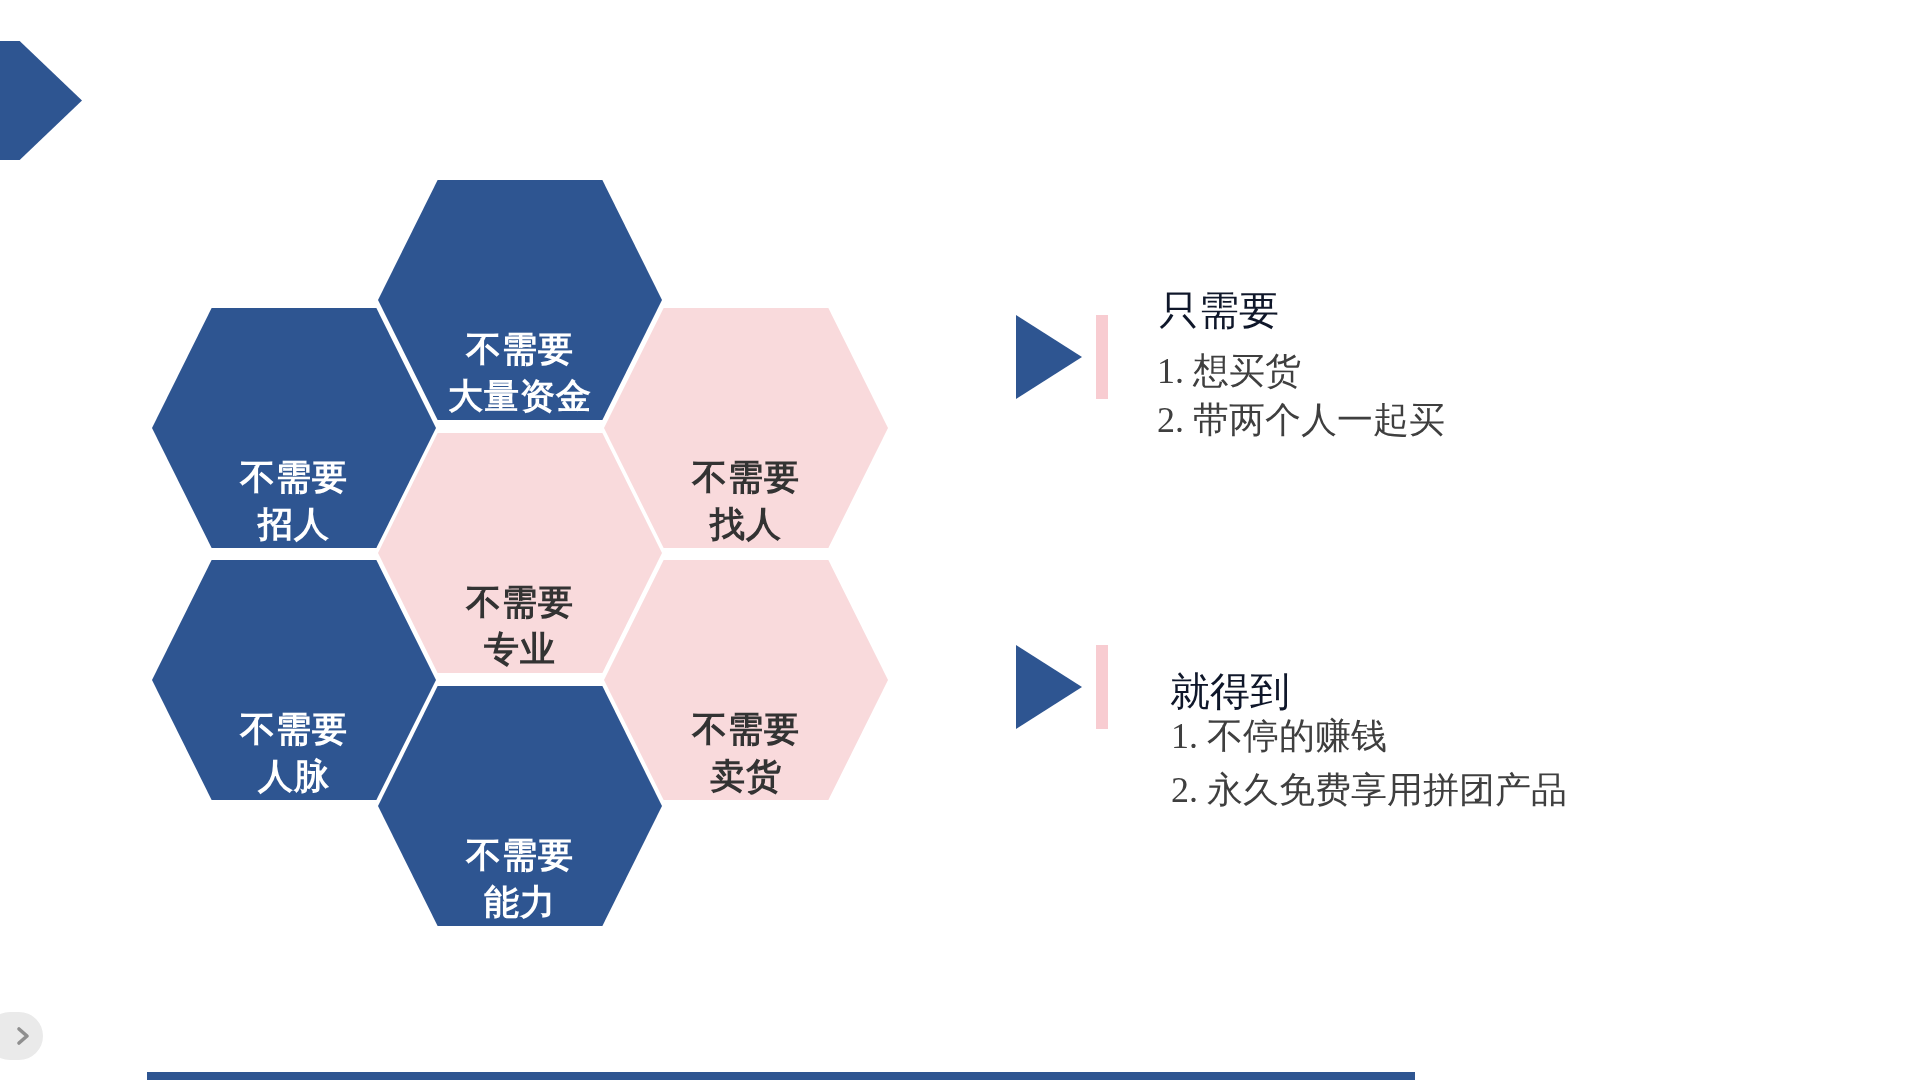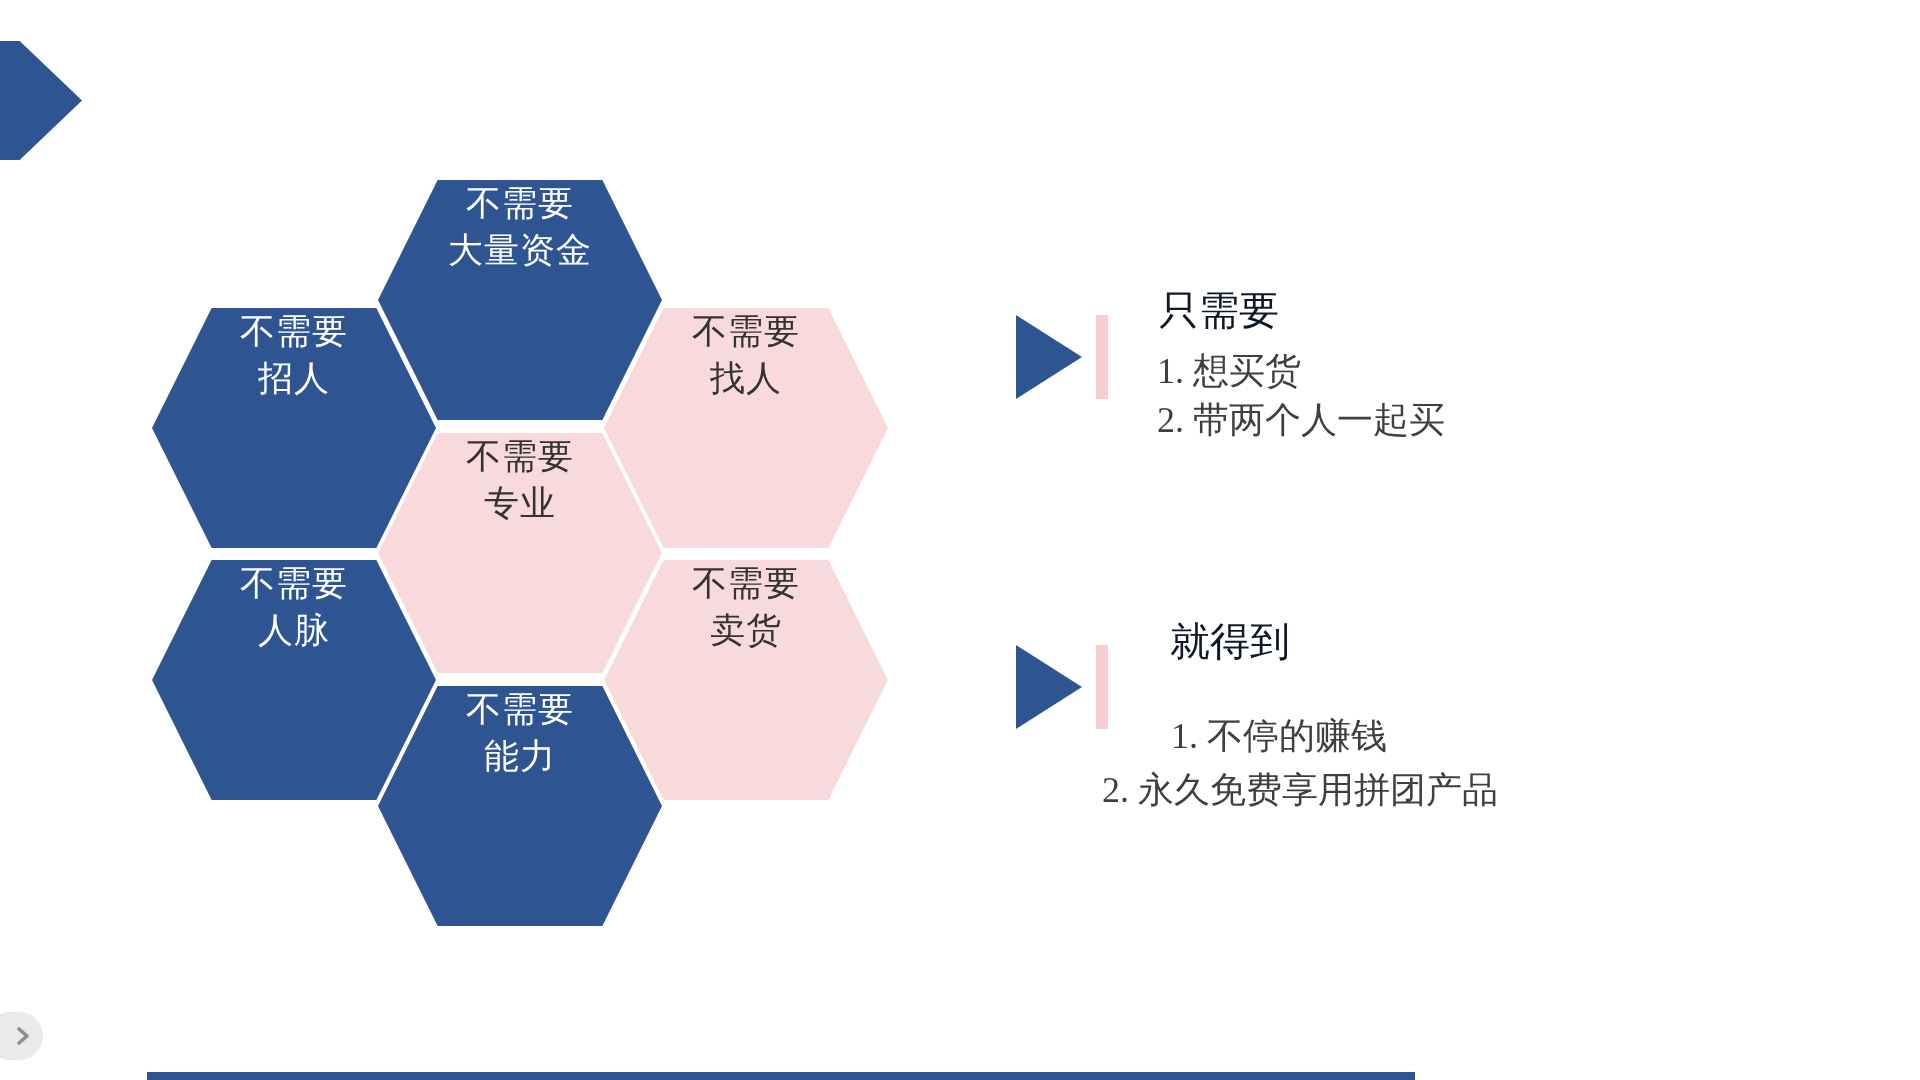--- a/index.html
+++ b/index.html
@@ -22,25 +22,26 @@
   }
 
   
   .hex {
     position: absolute;
     width: 284px; height: 240px;
     clip-path: polygon(21% 0%, 79% 0%, 100% 50%, 79% 100%, 21% 100%, 0% 50%);
     display: flex;
     flex-direction: column;
     align-items: center;
-    justify-content: flex-start;
+    justify-content: flex-end;
     text-align: center;
     font-size: 35px;
     line-height: 47px;
     letter-spacing: 1px;
+    font-weight: bold;
   }
   .hex.blue { background: #2e5591; color: #ffffff; }
   .hex.pink { background: #f9dadc; color: #333333; }
 
   .hex-top          { left: 378px; top: 180px; }
   .hex-upper-left   { left: 152px; top: 308px; }
   .hex-upper-right  { left: 604px; top: 308px; }
   .hex-center       { left: 378px; top: 433px; }
   .hex-lower-left   { left: 152px; top: 560px; }
   .hex-lower-right  { left: 604px; top: 560px; }
@@ -67,33 +68,33 @@
   .accent-bar-2 { top: 645px; }
 
   .sec-title {
     position: absolute;
     font-size: 40px;
     line-height: 1.0;
     color: #0f172a;
     white-space: nowrap;
   }
   .sec-title-1 { left: 1159px; top: 291px; }
-  .sec-title-2 { left: 1170px; top: 622px; }
+  .sec-title-2 { left: 1170px; top: 672px; }
 
   .sec-item {
     position: absolute;
     font-size: 36px;
     line-height: 1.1;
     color: #3f3f3f;
     white-space: nowrap;
   }
   .s1-i1 { left: 1157px; top: 352px; }
   .s1-i2 { left: 1157px; top: 401px; text-align: right; }
   .s2-i1 { left: 1171px; top: 717px; }
-  .s2-i2 { left: 1102px; top: 771px; }
+  .s2-i2 { left: 1171px; top: 771px; }
 
   
   .next-pill {
     position: absolute;
     left: -14px; top: 1012px;
     width: 57px; height: 48px;
     border-radius: 24px;
     background: #eaeaea;
     display: flex;
     align-items: center;

